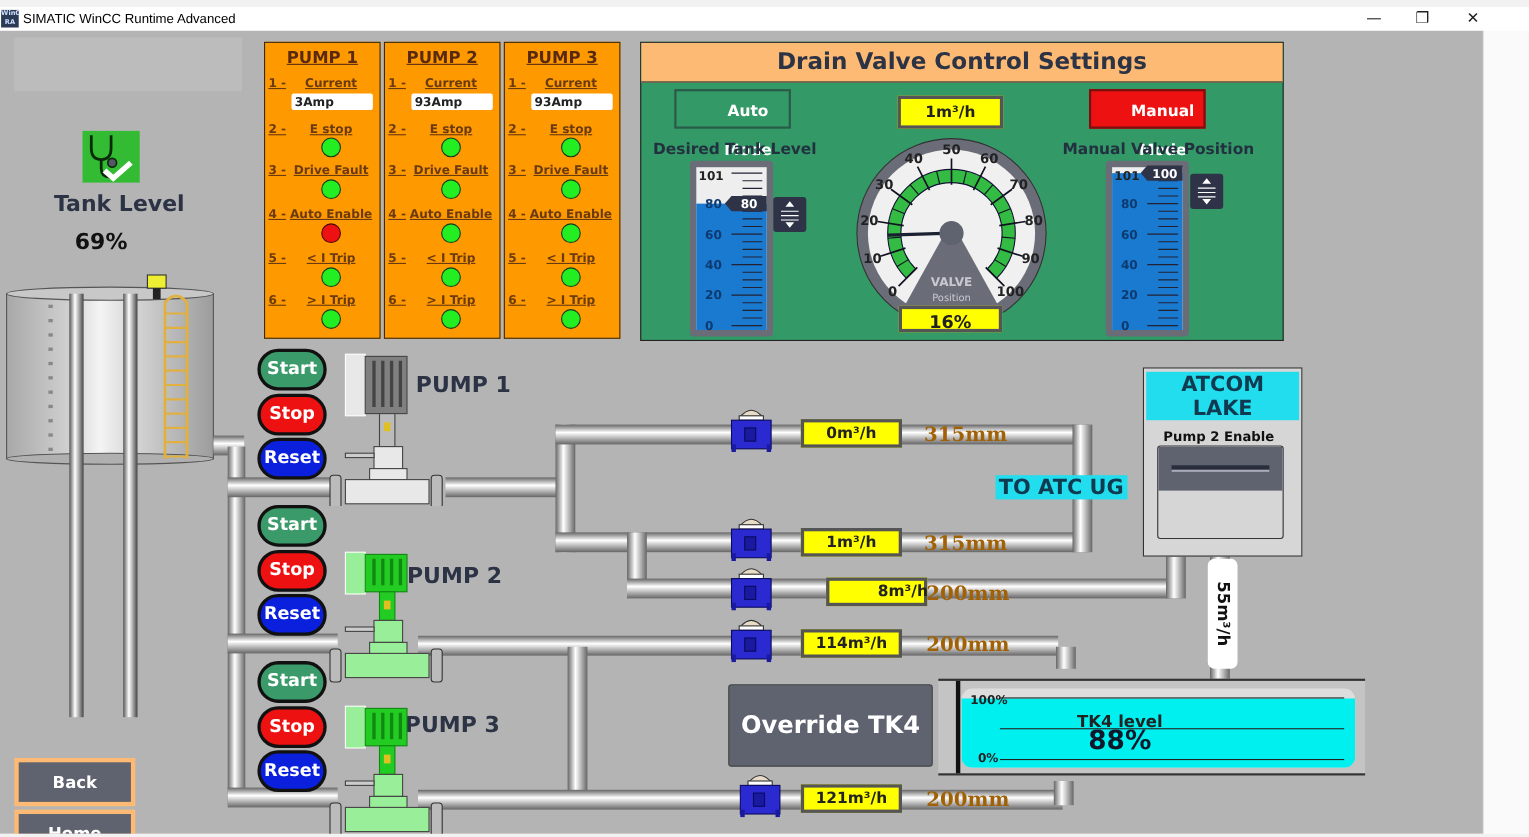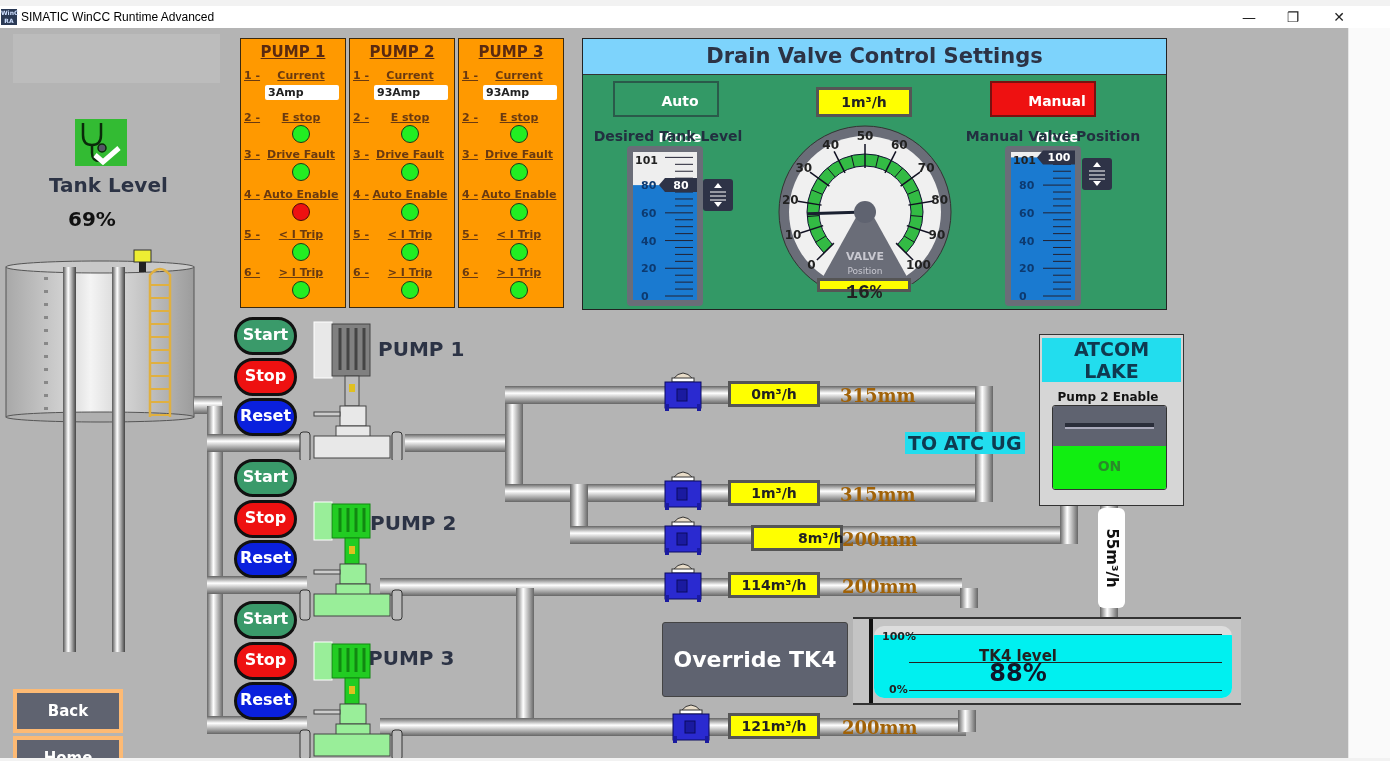--- a/index.html
+++ b/index.html
@@ -17,21 +17,21 @@
   
   .pumpcard{top:38px;width:106px;height:270px;background:#ff9900;border:1px solid #3a2a10;box-sizing:border-box;}
   .pumpcard .ptitle{position:absolute;left:0;right:0;top:4px;text-align:center;font-size:15px;font-weight:bold;color:#5a2a10;text-decoration:underline;}
   .pumpcard .num{position:absolute;left:3px;font-size:11px;font-weight:bold;color:#6a3a10;text-decoration:underline;}
   .pumpcard .rowlbl{position:absolute;left:18px;right:2px;text-align:center;font-size:11px;font-weight:bold;color:#6a3a10;text-decoration:underline;}
   .pumpcard .curbox{position:absolute;left:24px;width:74px;height:15px;background:#fff;border-radius:2px;font-size:11px;font-weight:bold;color:#222;line-height:15px;padding-left:3px;box-sizing:border-box;}
   .led{position:absolute;width:16px;height:16px;border-radius:50%;border:1px solid #1a3a1a;background:#22ee22;}
   .led.red{background:#ee1111;border-color:#4a0a0a;}
   
   #drain-panel{left:582px;top:38px;width:585px;height:272px;background:#339966;border:1px solid #222;box-sizing:border-box;}
-  #drain-header{left:583px;top:39px;width:583px;height:35px;background:#7dd3fc;border-bottom:1px solid #333;text-align:center;line-height:35px;font-size:21px;font-weight:bold;color:#2c3345;}
+  #drain-header{left:583px;top:39px;width:583px;height:35px;background:#fdba74;border-bottom:1px solid #333;text-align:center;line-height:35px;font-size:21px;font-weight:bold;color:#2c3345;}
   .modebtn{height:36px;line-height:36px;text-align:center;font-size:14px;font-weight:bold;color:#fff;box-sizing:border-box;cursor:pointer;padding-left:28px;}
   .yellowbox{background:#ffff00;border:3px solid #555;box-sizing:border-box;text-align:center;font-weight:bold;color:#222;}
   .sublabel{font-size:14px;font-weight:bold;color:#223040;text-align:center;}
   .spin{width:30px;height:32px;background:#2e3347;border-radius:3px;cursor:pointer;}
   
   .pill{width:60px;height:36px;border-radius:20px;border:3px solid #111;box-sizing:border-box;color:#fff;font-weight:bold;font-size:16px;text-align:center;line-height:30px;cursor:pointer;}
   .pill.start{background:#3a9a6a;}
   .pill.stop{background:#ee1111;}
   .pill.reset{background:#0a20dd;}
   .pumpname{font-size:20px;font-weight:bold;color:#2c3345;}
@@ -379,21 +379,21 @@
       <text x="163.6692385489924" y="80.17355444295855" text-anchor="middle" font-size="12" font-weight="bold" fill="#222" font-family="DejaVu Sans, sans-serif">80</text>
       <text x="160.8998726319136" y="115.36168477474602" text-anchor="middle" font-size="12" font-weight="bold" fill="#222" font-family="DejaVu Sans, sans-serif">90</text>
       <text x="142.457272657703" y="145.457272657703" text-anchor="middle" font-size="12" font-weight="bold" fill="#222" font-family="DejaVu Sans, sans-serif">100</text>
       <polygon points="83,88 95,88 135,160 43,160" fill="#6a6d78"></polygon>
       <line x1="89" y1="88" x2="31.02861949878757" y2="89.82182402653144" stroke="#1a2030" stroke-width="3"></line>
       <circle cx="89" cy="88" r="11" fill="#5f6370"></circle>
       <text x="89" y="136" text-anchor="middle" font-size="11" font-weight="bold" fill="#c8c8d0" font-family="DejaVu Sans, sans-serif">VALVE</text>
       <text x="89" y="150" text-anchor="middle" font-size="9" fill="#c8c8d0" font-family="DejaVu Sans, sans-serif">Position</text>
     </svg>
 </div>
-<div class="abs yellowbox" style="left:817px;top:278px;width:94px;height:14px;line-height:24px;font-size:20px;font-family:Liberation Mono, monospace;">16%</div>
+<div class="abs yellowbox" style="left:817px;top:278px;width:94px;height:24px;line-height:24px;font-size:16px;">16%</div>
 
 <div id="pump-controls">
     <div class="abs pill start" style="left: 234px; top: 317px; height: 38px; width: 63px;">Start</div>
     <div class="abs pill stop" style="left: 234px; top: 358px; height: 38px; width: 63px;">Stop</div>
     <div class="abs pill reset" style="left: 234px; top: 398px; height: 38px; width: 63px;">Reset</div>
     <div class="abs pumpname" style="left: 378px; top: 337px;">PUMP 1</div>
     <svg width="110" height="140" class="abs" style="left: 296px; top: 320px;">
       <rect x="18" y="2" width="18" height="56" fill="#e8e8e8" stroke="#fff"></rect>
       <rect x="36" y="4" width="38" height="52" fill="#808080" stroke="#444"></rect>
       <g stroke="#444" stroke-width="3">
@@ -512,21 +512,20 @@
 
 <div class="abs cyanlbl" style="left:905px;top:432px;">TO ATC UG</div>
 
 <div class="abs" style="left:1039px;top:334px;width:145px;height:172px;background:#d6d6d6;border:1px solid #333;box-sizing:border-box;"></div>
 <div class="abs cyanlbl" style="left:1042px;top:338px;width:133px;text-align:center;font-size:19px;">ATCOM LAKE</div>
 <div class="abs lbl" style="left:1052px;top:390px;width:112px;text-align:center;font-size:12px;color:#111;">Pump 2 Enable</div>
 <div class="abs" style="left:1052px;top:405px;width:113px;height:83px;border-radius:3px;overflow:hidden;border:1px solid #333;cursor:pointer;">
   <div style="height:40px;background:#5f6370;position:relative;">
     <div style="position:absolute;left:12px;right:12px;top:17px;height:4px;background:#2a2e3a;border-bottom:2px solid #aab;"></div>
   </div>
-  <div style="height:43px;background:#11ee11;text-align:center;line-height:40px;font-weight:bold;font-size:14px;color:#2a8a2a;">ON</div>
 </div>
 <div class="abs" style="left:1098px;top:508px;width:27px;height:100px;background:#fff;border-radius:6px;">
   <div style="position:absolute;left:-36px;top:38px;width:100px;height:24px;transform:rotate(90deg);text-align:center;font-weight:bold;font-size:15px;color:#111;line-height:24px;">55m³/h</div>
 </div>
 
 <div class="abs" style="left:662px;top:622px;width:184px;height:73px;background:#5f6370;border-radius:3px;border:1px solid #444;color:#fff;font-weight:bold;font-size:22px;text-align:center;line-height:73px;cursor:pointer;">Override TK4</div>
 
 <div class="abs" style="left:853px;top:617px;width:388px;height:84px;background:#c4c4c4;border-top:2px solid #333;border-bottom:2px solid #333;">
   <div style="position:absolute;left:16px;top:0;width:4px;height:84px;background:#111;"></div>
   <div style="position:absolute;left:21px;top:7px;width:358px;height:72px;background:#ddd;border-radius:10px;overflow:hidden;">

